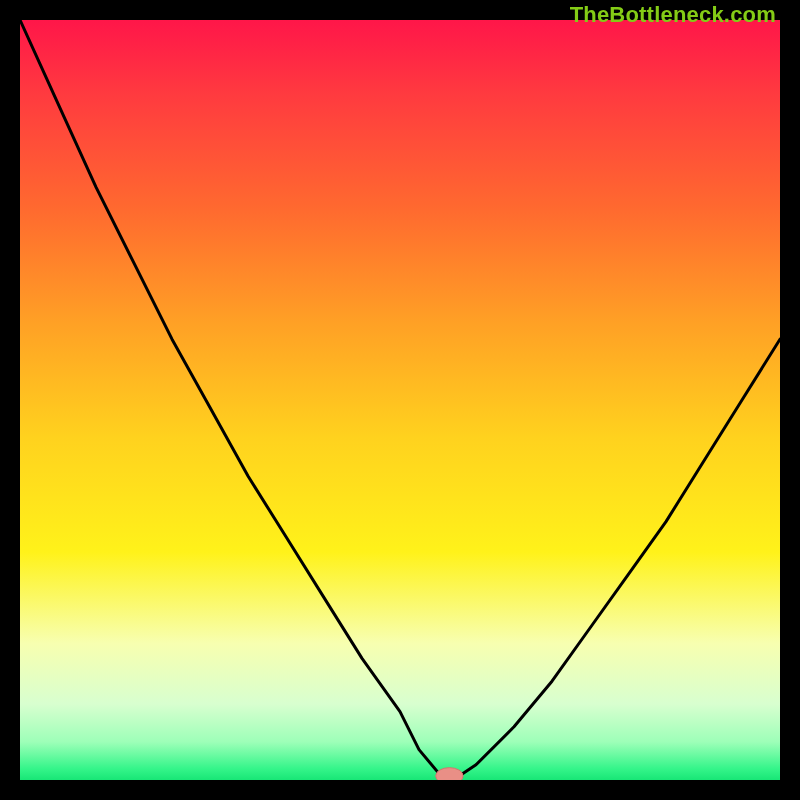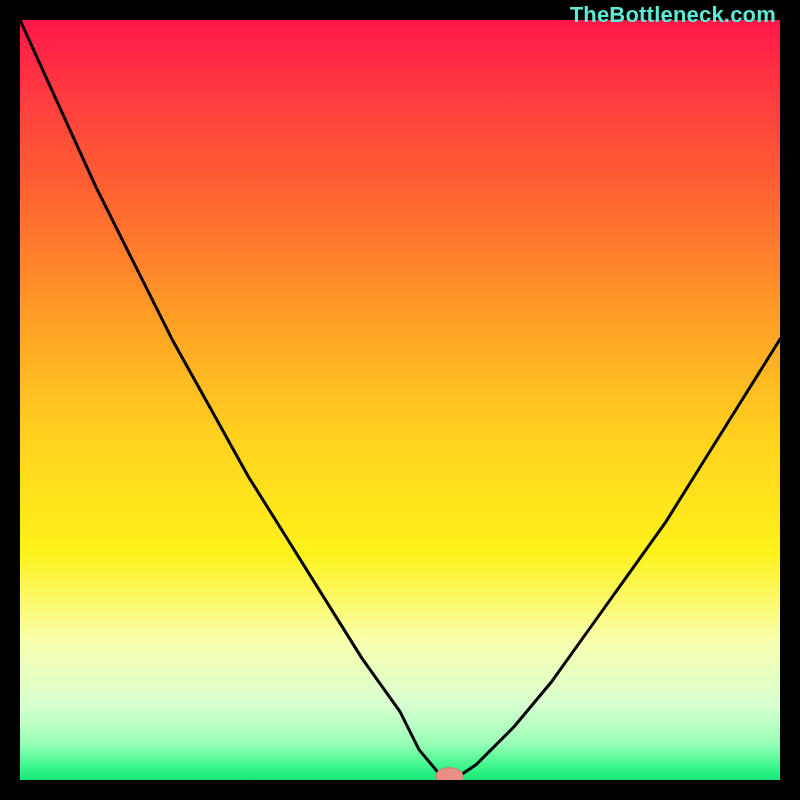--- a/index.html
+++ b/index.html
@@ -23,21 +23,21 @@
     position: absolute;
     left: 0;
     top: 0;
     width: 760px;
     height: 760px;
   }
   .watermark {
     position: absolute;
     top: 2px;
     right: 24px;
-    color: #5eead4;
+    color: #84cc16;
     font-size: 22px;
     font-weight: 600;
     letter-spacing: 0.2px;
   }
 </style>
 </head>
 <body>
 
 <div class="frame">
   <svg class="plot" viewBox="0 0 760 760">

